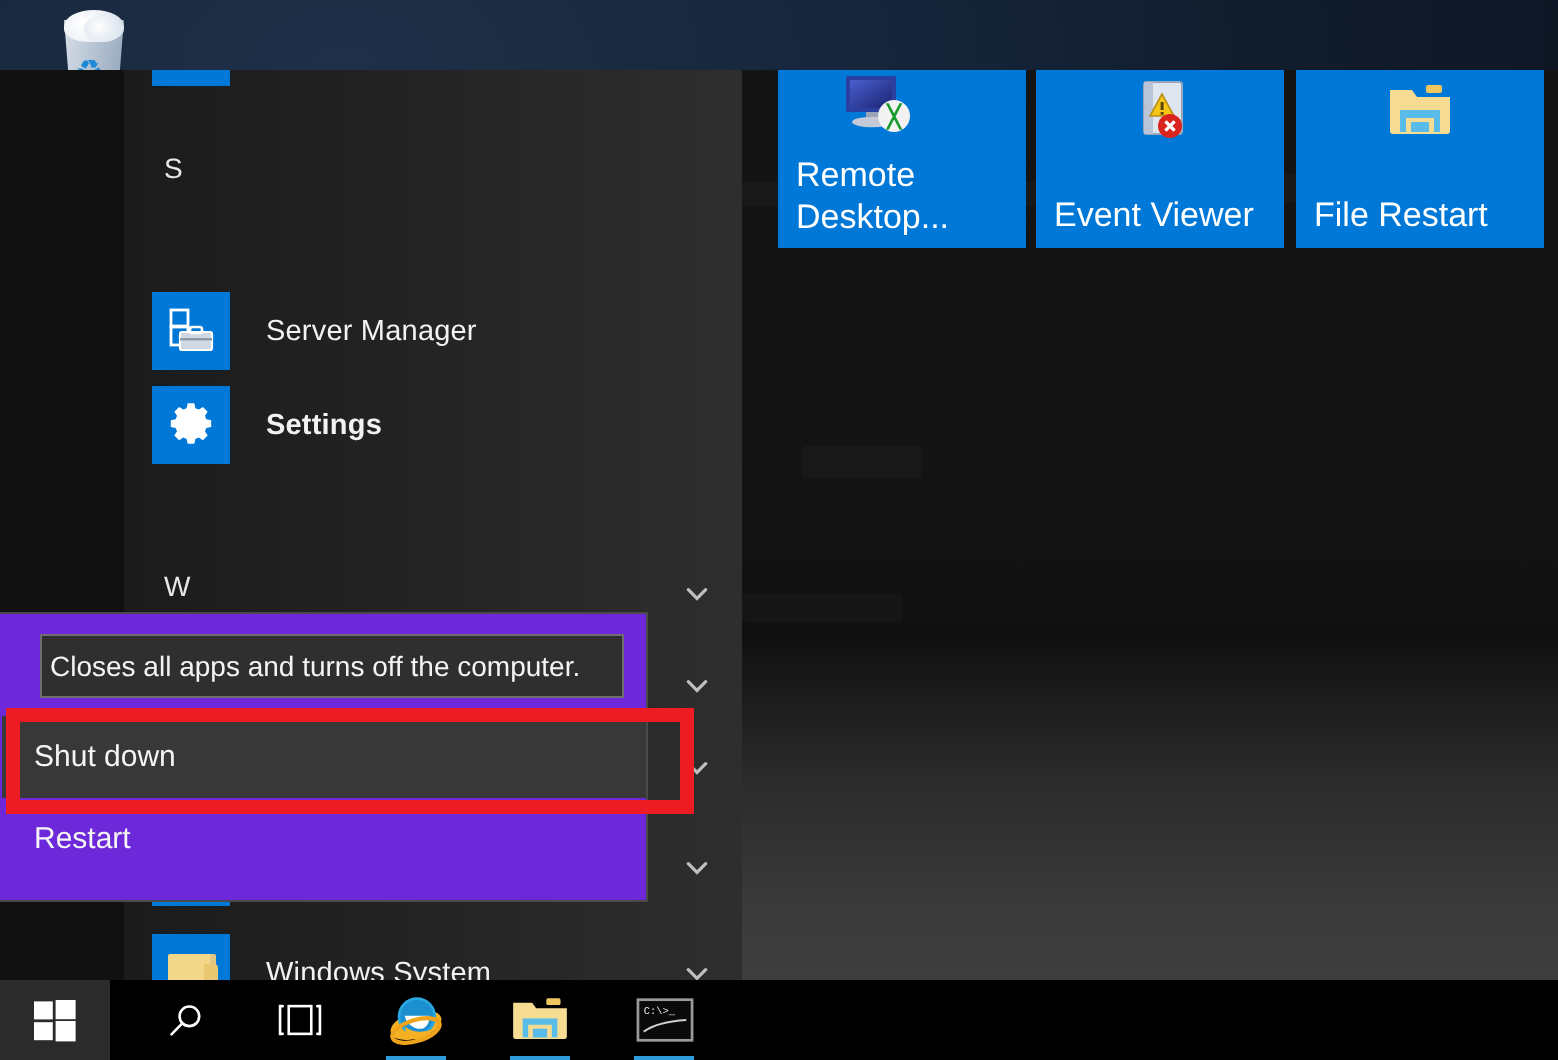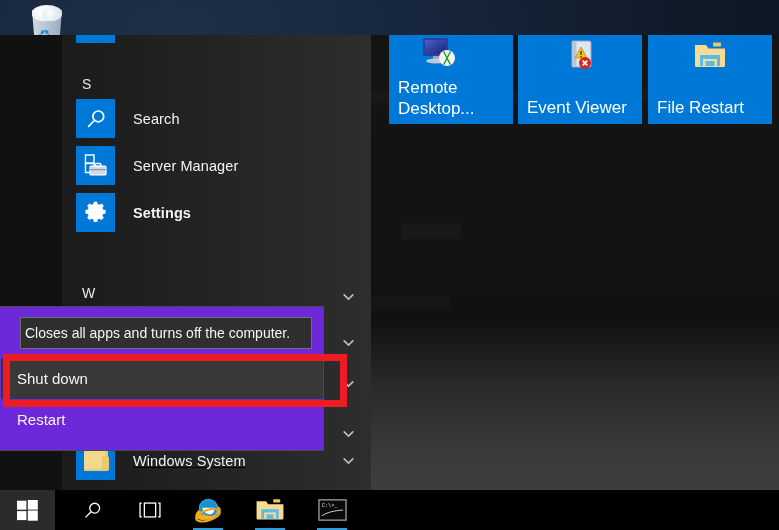--- a/index.html
+++ b/index.html
@@ -192,29 +192,20 @@
       </svg>
     </div>
   </div>
 
   <div id="apps-list">
 
     <div style="position:absolute;left:14px;top:-31px;width:39px;height:39px;background:#0078d7;"></div>
 
     <div class="group-letter" style="top:41px;">S</div>
 
-    <div class="app-row" style="top:60px;">
-      <div class="app-tile-icon">
-        <svg class="ic-search" viewBox="0 0 24 24" fill="none" stroke="#fff" stroke-width="1.7">
-          <circle cx="14.3" cy="9.4" r="5.4"></circle>
-          <line x1="10.3" y1="13.5" x2="4.6" y2="19.4" stroke-linecap="round"></line>
-        </svg>
-      </div>
-      <div class="app-label">Search</div>
-    </div>
 
     <div class="app-row" style="top:107px;">
       <div class="app-tile-icon">
         <svg class="ic-srvmgr" viewBox="0 0 26 26">
           <rect x="2.5" y="2" width="8.5" height="8" fill="none" stroke="#fff" stroke-width="1.4"></rect>
           <rect x="2.5" y="10.5" width="8.5" height="9" fill="none" stroke="#fff" stroke-width="1.4"></rect>
           <rect x="7" y="13" width="16" height="9" rx="1" fill="#cfd8e3" stroke="#fff" stroke-width="1.1"></rect>
           <rect x="12" y="10.5" width="6" height="3" rx="1.2" fill="none" stroke="#fff" stroke-width="1.3"></rect>
           <line x1="7" y1="16.6" x2="23" y2="16.6" stroke="#8d99a8" stroke-width="1.2"></line>
         </svg>
@@ -254,21 +245,21 @@
     <div class="app-row" style="top:375px;">
       <div class="app-tile-icon">
         <div class="ic-folder"></div>
       </div>
       <div class="app-label">Windows PowerShell</div>
       <svg class="chev" viewBox="0 0 12 12" fill="none" stroke="#d9d9d9" stroke-width="1.5">
         <polyline points="2,4 6,8 10,4" stroke-linecap="round"></polyline>
         </svg>
     </div>
 
-    <div class="app-row" style="top:402px;text-decoration:underline;">
+    <div class="app-row" style="top:428px;text-decoration:underline;">
       <div class="app-tile-icon">
         <div class="ic-folder"></div>
       </div>
       <div class="app-label">Windows System</div>
       <svg class="chev" viewBox="0 0 12 12" fill="none" stroke="#d9d9d9" stroke-width="1.5">
         <polyline points="2,4 6,8 10,4" stroke-linecap="round"></polyline>
         </svg>
     </div>
   </div>
 

